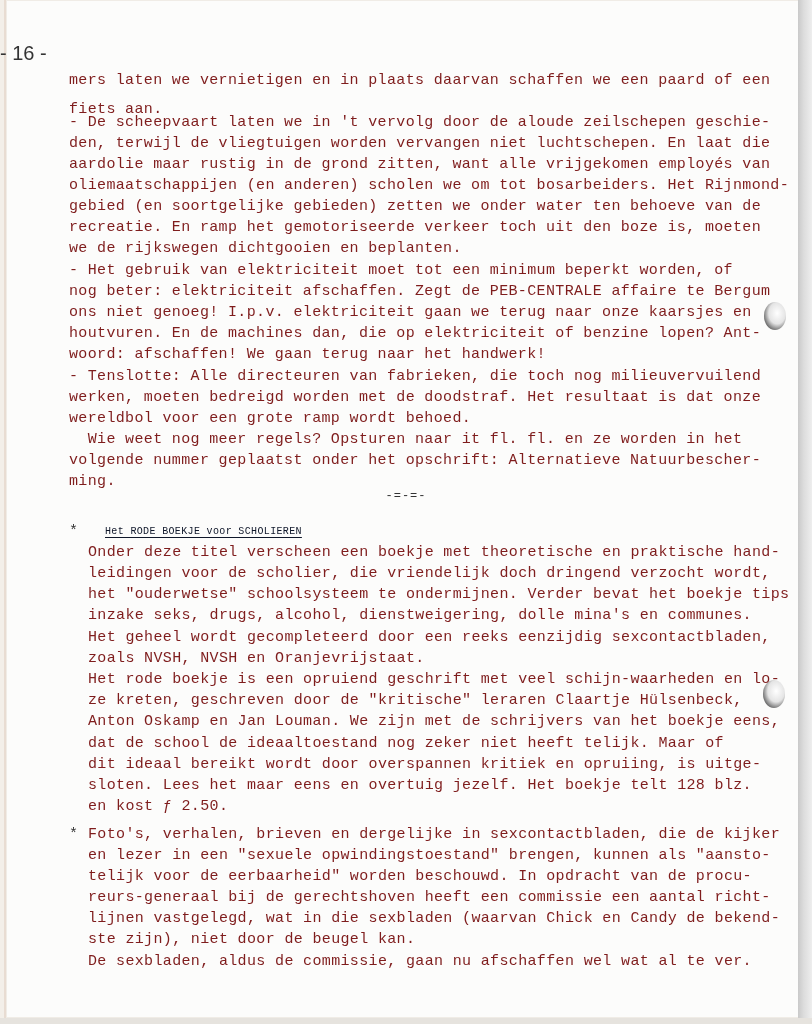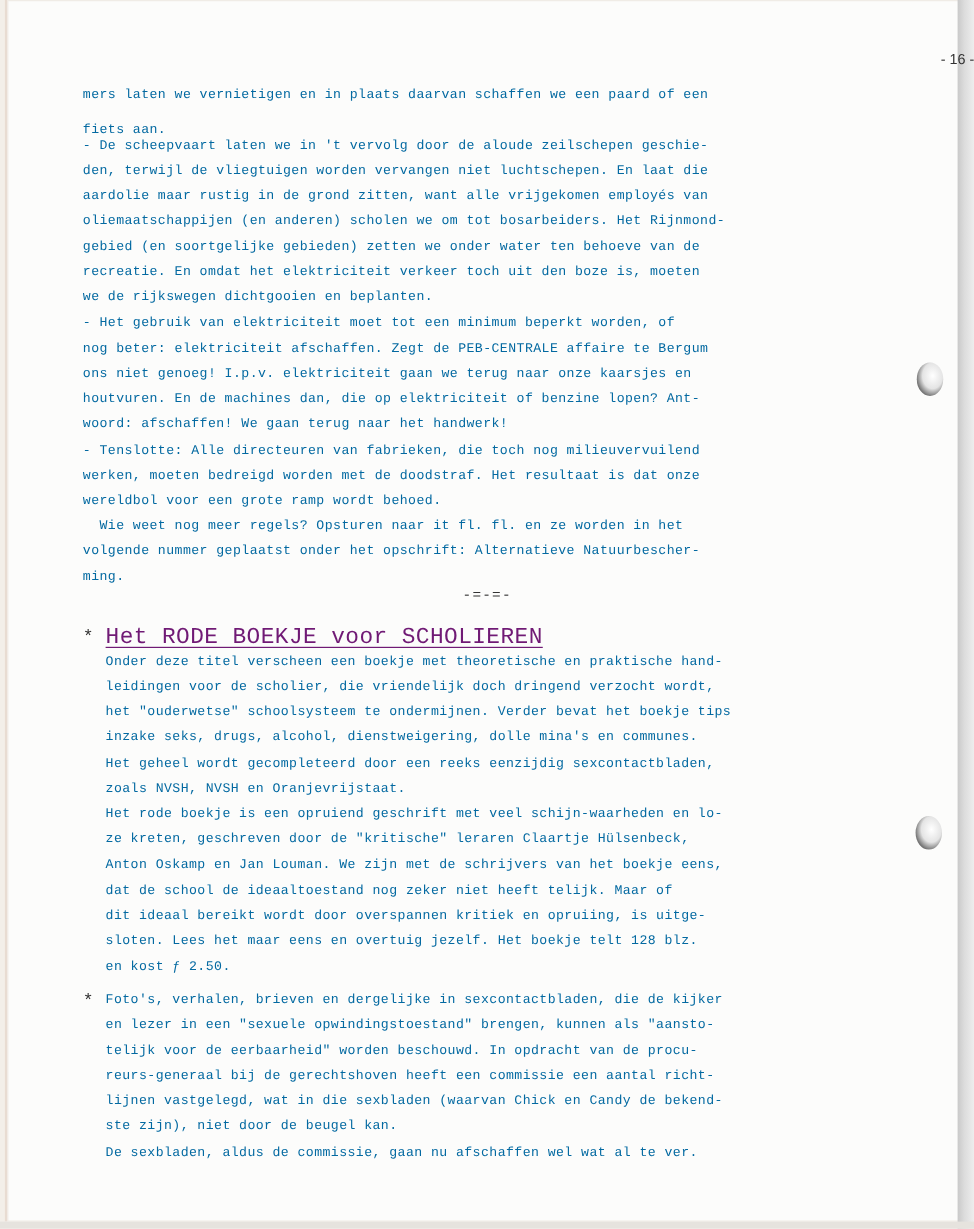--- a/index.html
+++ b/index.html
@@ -18,36 +18,36 @@
   }
   .right-edge {
     position: absolute; left: 798px; top: 0; width: 14px; height: 1024px;
     background: linear-gradient(to right, #c9c9c9, #dcdcdc 40%, #eeeeee);
   }
   .bottom-edge {
     position: absolute; left: 0; top: 1018px; width: 812px; height: 6px;
     background: #e6e3de;
   }
   .page-number {
-    position: absolute; top: 42px; left: 0; width: 812px; text-align: right;
-    font-size: 12px; font-family: "Liberation Sans", "DejaVu Sans", sans-serif;
+    position: absolute; top: 42px; left: 0; width: 812px; text-align: left;
+    font-size: 20px; font-family: "Liberation Sans", "DejaVu Sans", sans-serif;
     color: #333;
   }
   .line {
     position: absolute; left: 69px;
-    font-size: 11px; line-height: 21px; white-space: pre;
-    letter-spacing: 0.35px; color: #0369a1;
+    font-size: 15px; line-height: 21px; white-space: pre;
+    letter-spacing: 0.35px; color: #7f1d1d;
   }
   .ind { left: 88px; }
   .bullet {
     position: absolute; left: 69px; font-size: 15px; line-height: 21px; color: #333;
   }
   .heading {
-    position: absolute; left: 88px; font-size: 19px; line-height: 21px;
-    white-space: pre; letter-spacing: 0.35px; color: #701a75;
+    position: absolute; left: 105px; font-size: 10px; line-height: 21px;
+    white-space: pre; letter-spacing: 0.35px; color: #0f172a;
     text-decoration: underline; text-underline-offset: 3px;
   }
   .separator {
     position: absolute; top: 489px; left: 0; width: 812px; text-align: center;
     font-size: 12px; color: #333; letter-spacing: 1px;
   }
   .hole {
     position: absolute; width: 22px; height: 28px; border-radius: 50%;
     background: radial-gradient(ellipse at 60% 40%, #ffffff 0%, #e4e4e4 45%, #6a6a6a 75%, #222 100%);
   }
@@ -65,21 +65,21 @@
 <div class="page-number">- 16 -</div>
 
 <div>
   <div class="line" style="top:70px">mers laten we vernietigen en in plaats daarvan schaffen we een paard of een</div>
   <div class="line" style="top:99px">fiets aan.</div>
   <div class="line" style="top:112px">- De scheepvaart laten we in 't vervolg door de aloude zeilschepen geschie-</div>
   <div class="line" style="top:133px">den, terwijl de vliegtuigen worden vervangen niet luchtschepen. En laat die</div>
   <div class="line" style="top:154px">aardolie maar rustig in de grond zitten, want alle vrijgekomen employés van</div>
   <div class="line" style="top:175px">oliemaatschappijen (en anderen) scholen we om tot bosarbeiders. Het Rijnmond-</div>
   <div class="line" style="top:196px">gebied (en soortgelijke gebieden) zetten we onder water ten behoeve van de</div>
-  <div class="line" style="top:217px">recreatie. En omdat het elektriciteit verkeer toch uit den boze is, moeten</div>
+  <div class="line" style="top:217px">recreatie. En ramp het gemotoriseerde verkeer toch uit den boze is, moeten</div>
   <div class="line" style="top:238px">we de rijkswegen dichtgooien en beplanten.</div>
   <div class="line" style="top:260px">- Het gebruik van elektriciteit moet tot een minimum beperkt worden, of</div>
   <div class="line" style="top:281px">nog beter: elektriciteit afschaffen. Zegt de PEB-CENTRALE affaire te Bergum</div>
   <div class="line" style="top:302px">ons niet genoeg! I.p.v. elektriciteit gaan we terug naar onze kaarsjes en</div>
   <div class="line" style="top:323px">houtvuren. En de machines dan, die op elektriciteit of benzine lopen? Ant-</div>
   <div class="line" style="top:344px">woord: afschaffen! We gaan terug naar het handwerk!</div>
   <div class="line" style="top:366px">- Tenslotte: Alle directeuren van fabrieken, die toch nog milieuvervuilend</div>
   <div class="line" style="top:387px">werken, moeten bedreigd worden met de doodstraf. Het resultaat is dat onze</div>
   <div class="line" style="top:408px">wereldbol voor een grote ramp wordt behoed.</div>
   <div class="line" style="top:429px">  Wie weet nog meer regels? Opsturen naar it fl. fl. en ze worden in het</div>

